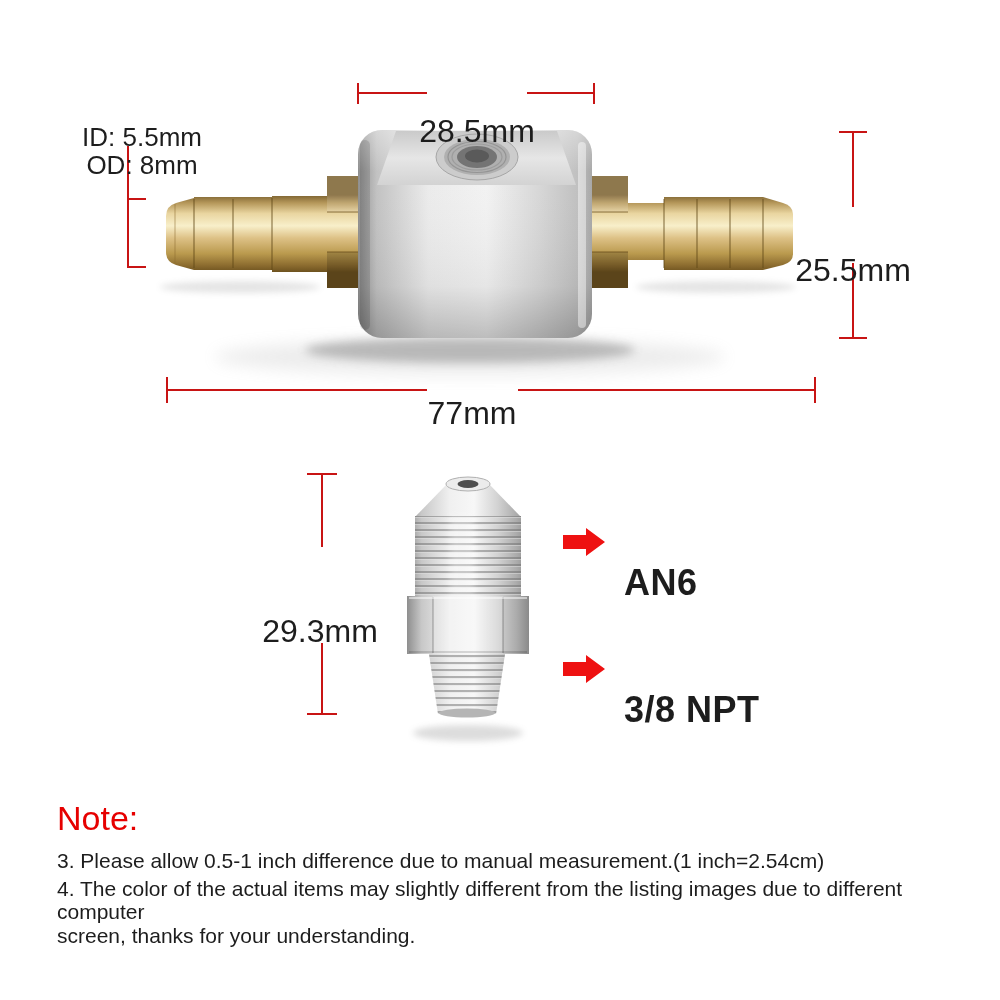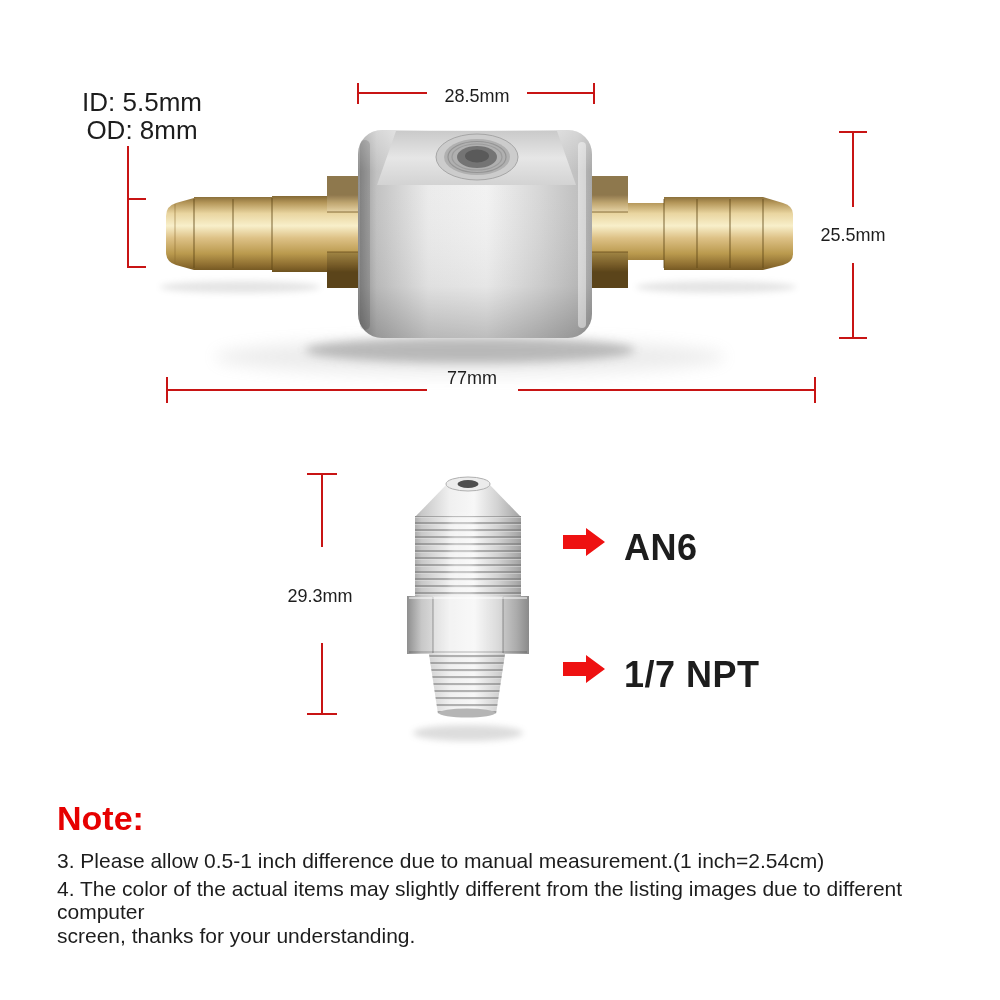--- a/index.html
+++ b/index.html
@@ -8,26 +8,26 @@
     --note-red:#e60000;
     --text-color:#1d1d1d;
   }
   *{box-sizing:border-box;margin:0;padding:0;}
   html,body{background:#fff;}
   body{font-family:"Liberation Sans","DejaVu Sans",sans-serif;color:var(--text-color);}
   .canvas{position:relative;width:1000px;height:1000px;background:#ffffff;overflow:hidden;}
   .art{position:absolute;left:0;top:0;width:1000px;height:1000px;}
   .dim-line{stroke:var(--dimension-red);stroke-width:2;fill:none;}
   .arrow{fill:var(--arrow-red);}
-  .label{position:absolute;white-space:nowrap;color:var(--text-color);}
-  .dim-label{font-size:18px;transform:translate(-50%,-50%);text-align:center;}
+  .label{position:absolute;white-space:nowrap;color:var(--text-color);margin-top:35px;}
+  .dim-label{font-size:32px;transform:translate(-50%,-50%);text-align:center;}
   .idod{transform:translate(-50%,-50%);text-align:center;font-size:26px;line-height:28px;}
   .thread-label{font-size:36px;font-weight:bold;letter-spacing:.5px;}
   .notes{position:absolute;left:57px;top:799px;width:916px;}
-  .note-heading{color:var(--note-red);font-size:34px;font-weight:bold;margin-bottom:11px;}
+  .note-heading{color:var(--note-red);font-size:34px;font-weight:normal;margin-bottom:11px;}
   .note-item{font-size:21px;line-height:23.5px;margin-bottom:4px;white-space:pre-line;}
 </style>
 </head>
 <body>
 
 <div class="canvas">
 
   <svg class="art" viewBox="0 0 1000 1000">
     <defs>
       <linearGradient id="brassV" gradientUnits="userSpaceOnUse" x1="0" y1="195" x2="0" y2="272">
@@ -219,21 +219,21 @@
   <div class="label dim-label" style="left:477px;top:96px;">28.5mm</div>
 
   <div class="label dim-label" style="left:853px;top:235px;">25.5mm</div>
 
   <div class="label dim-label" style="left:472px;top:378px;">77mm</div>
 
   <div class="label dim-label" style="left:320px;top:596px;">29.3mm</div>
 
   <div class="label thread-label" style="left:624px;top:527px;">AN6</div>
 
-  <div class="label thread-label" style="left:624px;top:654px;">1/7 NPT</div>
+  <div class="label thread-label" style="left:624px;top:654px;">3/8 NPT</div>
 
   <div class="notes">
     <div class="note-heading">Note:</div>
     <div class="note-item">3. Please allow 0.5-1 inch difference due to manual measurement.(1 inch=2.54cm)</div>
     <div class="note-item">4. The color of the actual items may slightly different from the listing images due to different computer
 screen, thanks for your understanding.</div>
   </div>
 
 </div>
 

